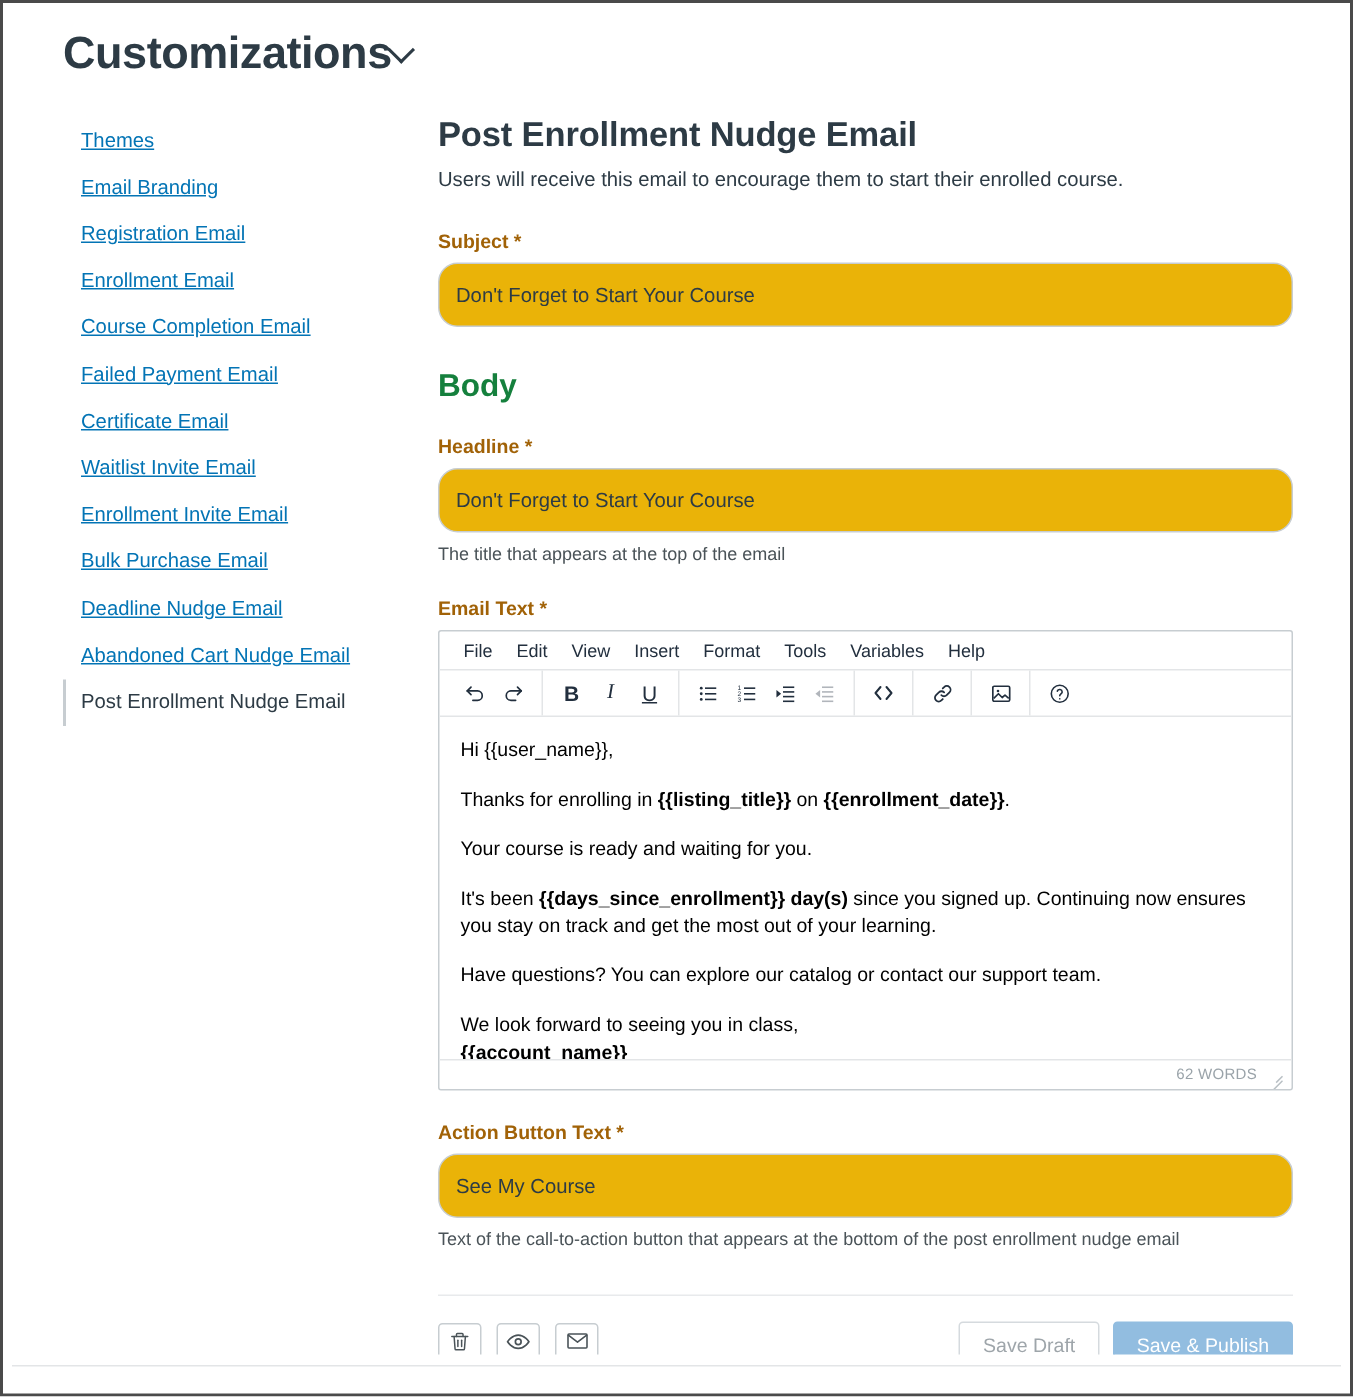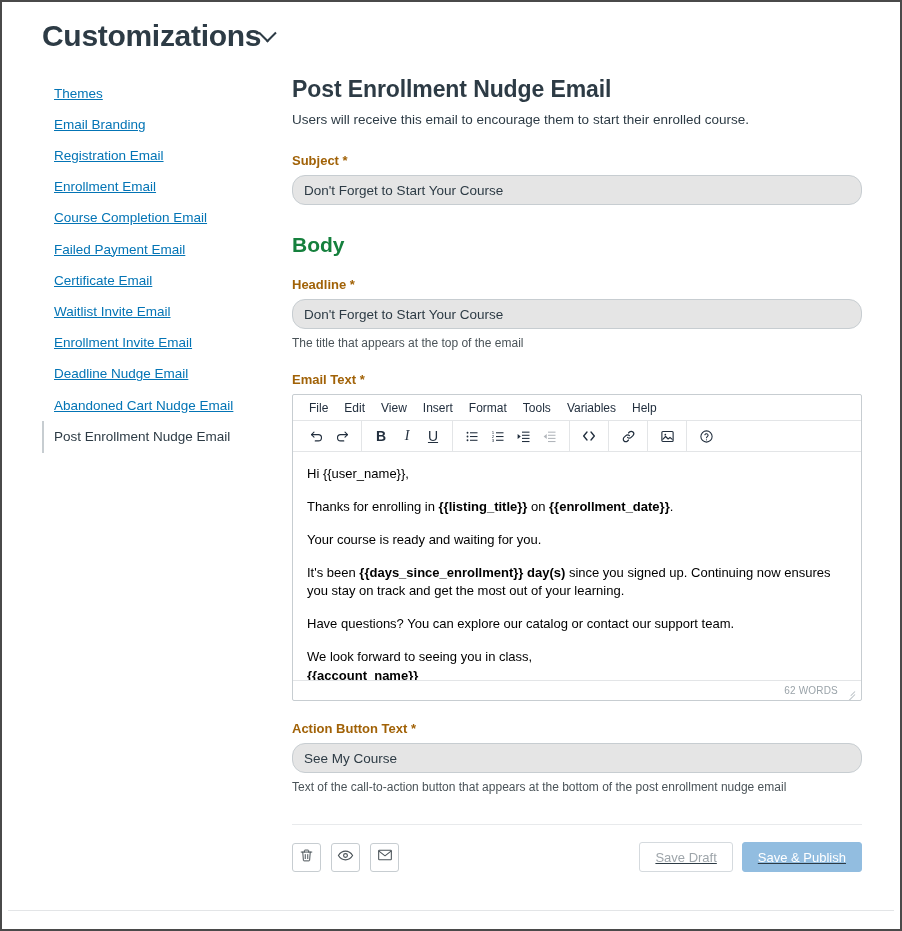--- a/index.html
+++ b/index.html
@@ -116,28 +116,28 @@
   .field { margin-bottom: 6px; }
   .field-label {
     font-size: 13px;
     font-weight: bold;
     color: #a16207;
     margin-bottom: 7px;
     display: block;
   }
   .text-input {
     width: 100%;
-    height: 30px;
+    height: 43px;
     border: 1px solid #c7cdd1;
     border-radius: 13px;
     padding: 0 11px;
     font-family: "Liberation Sans", sans-serif;
     font-size: 13.5px;
     color: #2d3b45;
-    background: #e5e5e5;
+    background: #eab308;
     outline: none;
   }
   .help-text {
     font-size: 12px;
     color: #4a5358;
     margin-top: 7px;
   }
 
   
   .editor {
@@ -226,24 +226,23 @@
   .resize-grip i:nth-child(1) { top: 8px; width: 9px; }
   .resize-grip i:nth-child(2) { top: 5px; width: 6px; }
 
   
   .footer-divider {
     border-top: 1px solid #e8eaec;
     margin: 30px 0 0 0;
   }
   .footer {
     display: flex;
-    align-items: center;
+    align-items: flex-end;
     justify-content: space-between;
     padding-top: 17px;
-    text-decoration: underline;
   }
   .footer-left { display: flex; gap: 10px; }
   .icon-btn {
     width: 29px; height: 29px;
     border: 1px solid #c7cdd1;
     border-radius: 3px;
     background: #fff;
     display: flex; align-items: center; justify-content: center;
     cursor: pointer;
     color: #4a5358;
@@ -285,20 +284,21 @@
       <nav class="sidebar">
         <a class="nav-item">Themes</a>
         <a class="nav-item">Email Branding</a>
         <a class="nav-item">Registration Email</a>
         <a class="nav-item">Enrollment Email</a>
         <a class="nav-item">Course Completion Email</a>
         <a class="nav-item">Failed Payment Email</a>
         <a class="nav-item">Certificate Email</a>
         <a class="nav-item">Waitlist Invite Email</a>
         <a class="nav-item">Enrollment Invite Email</a>
+        <a class="nav-item">Bulk Purchase Email</a>
         <a class="nav-item">Deadline Nudge Email</a>
         <a class="nav-item">Abandoned Cart Nudge Email</a>
         <span class="nav-item active">Post Enrollment Nudge Email</span>
       </nav>
 
       <main class="main">
 
         <h1 class="main-title">Post Enrollment Nudge Email</h1>
         <p class="main-desc">Users will receive this email to encourage them to start their enrolled course.</p>
 

